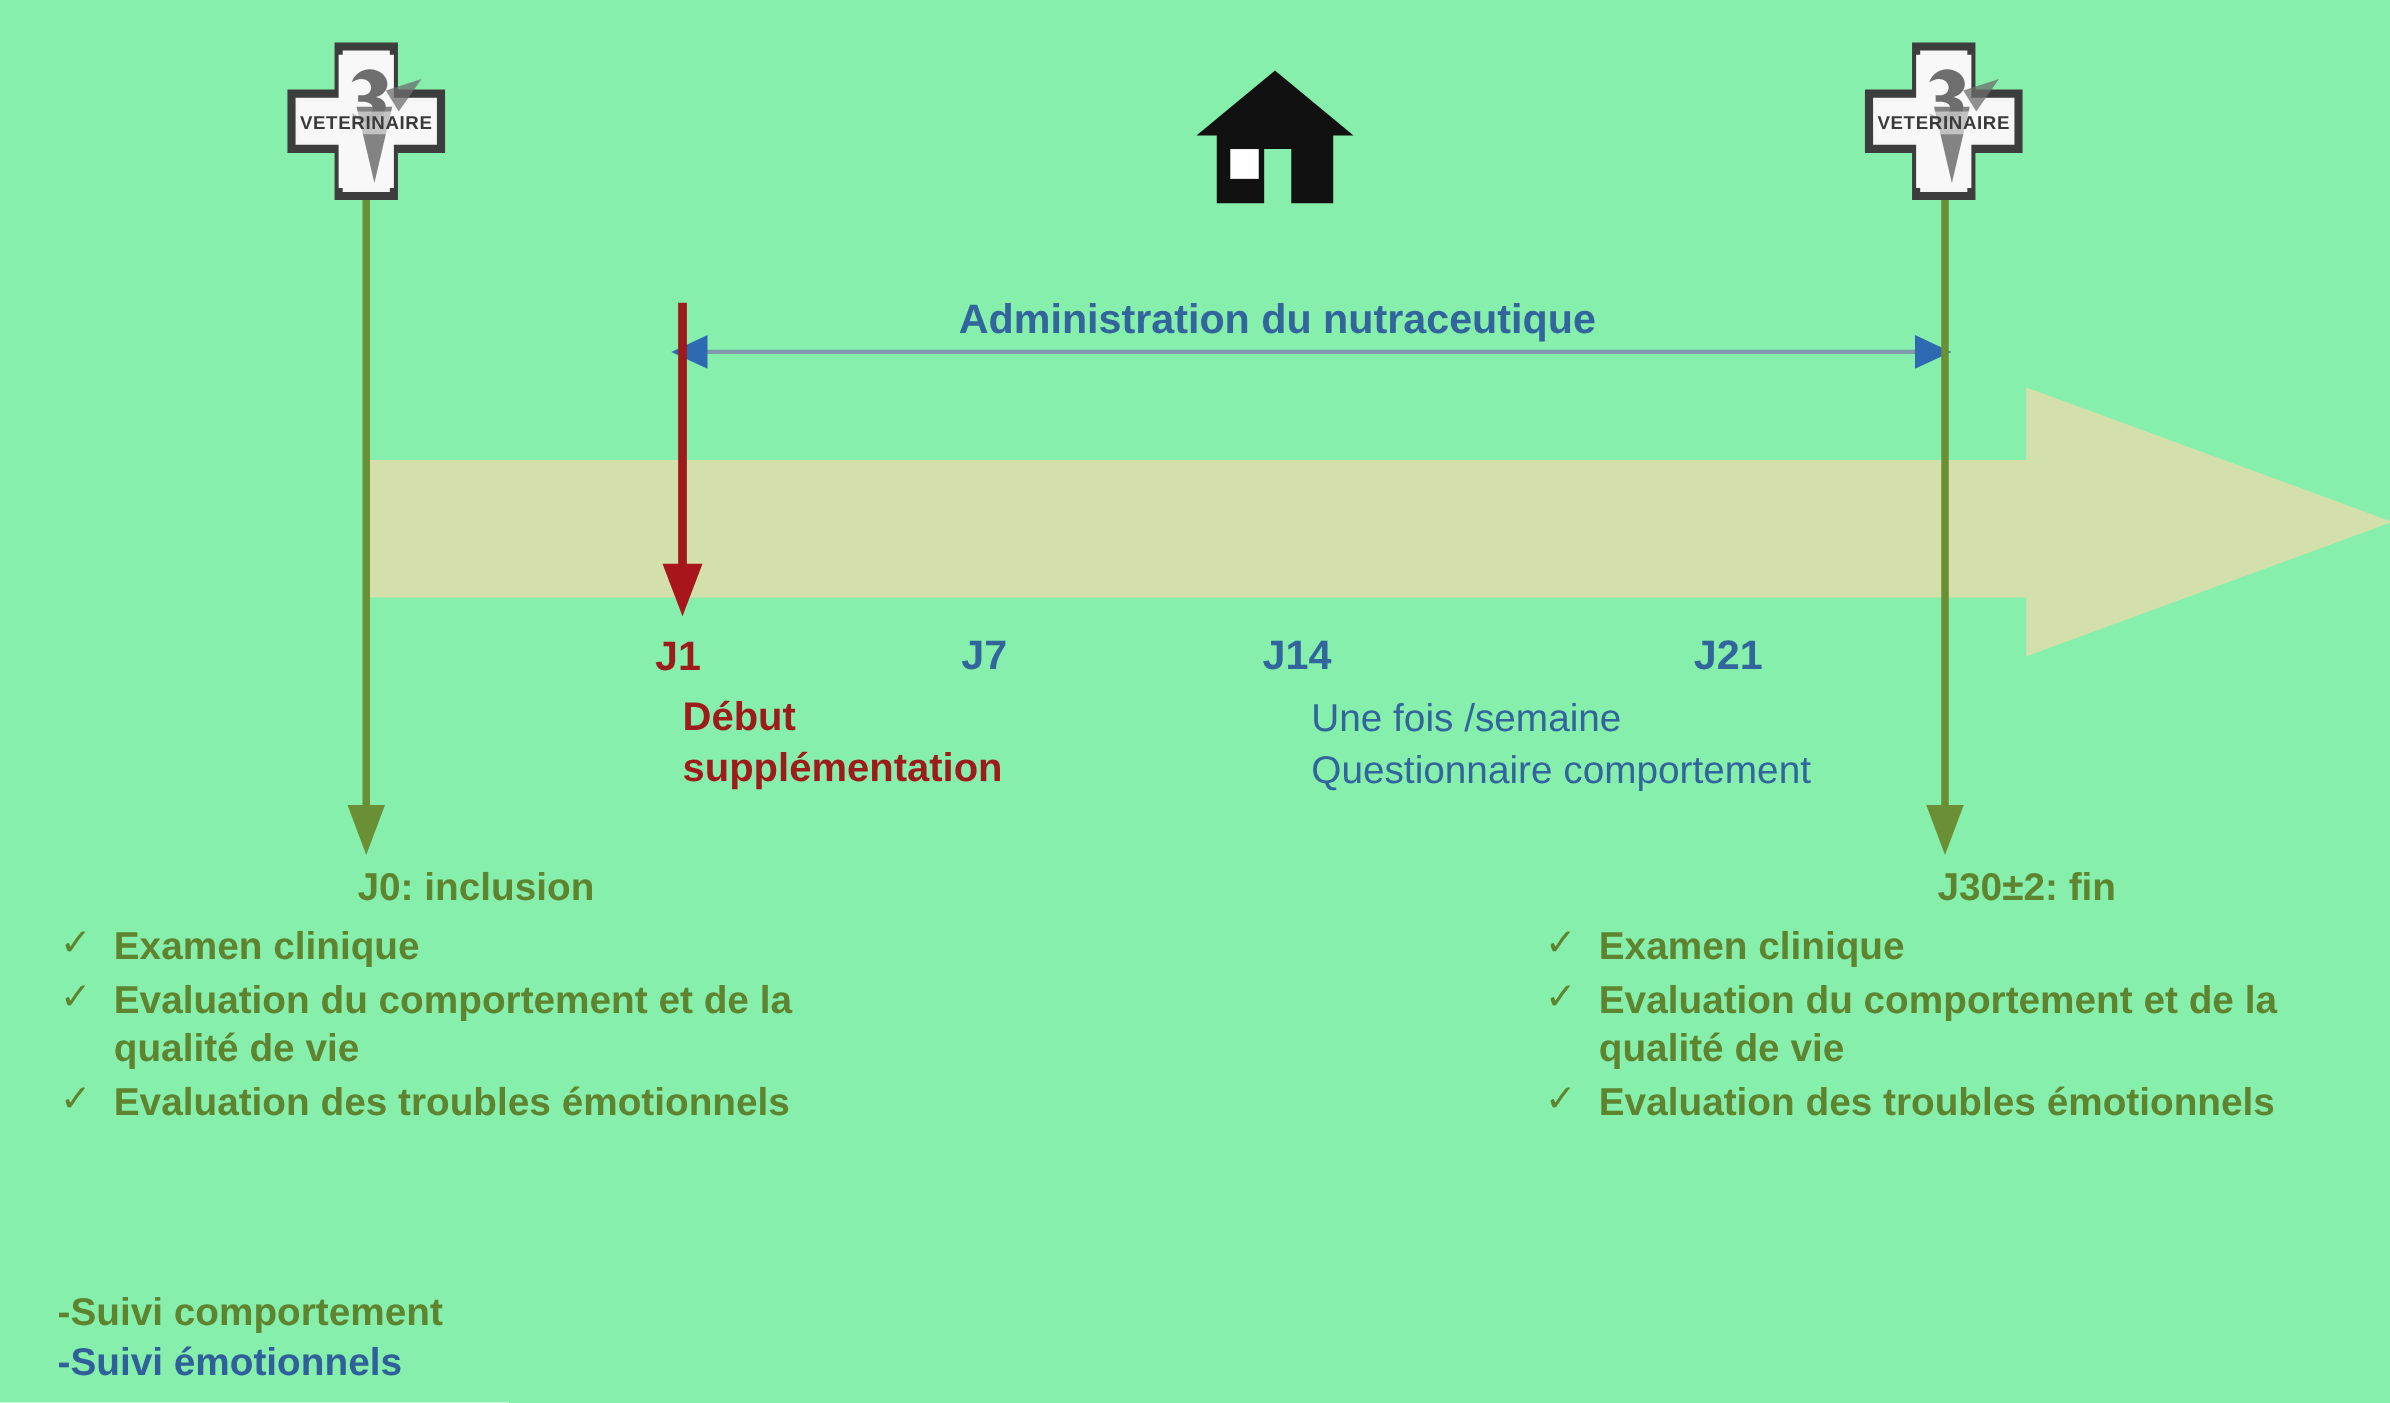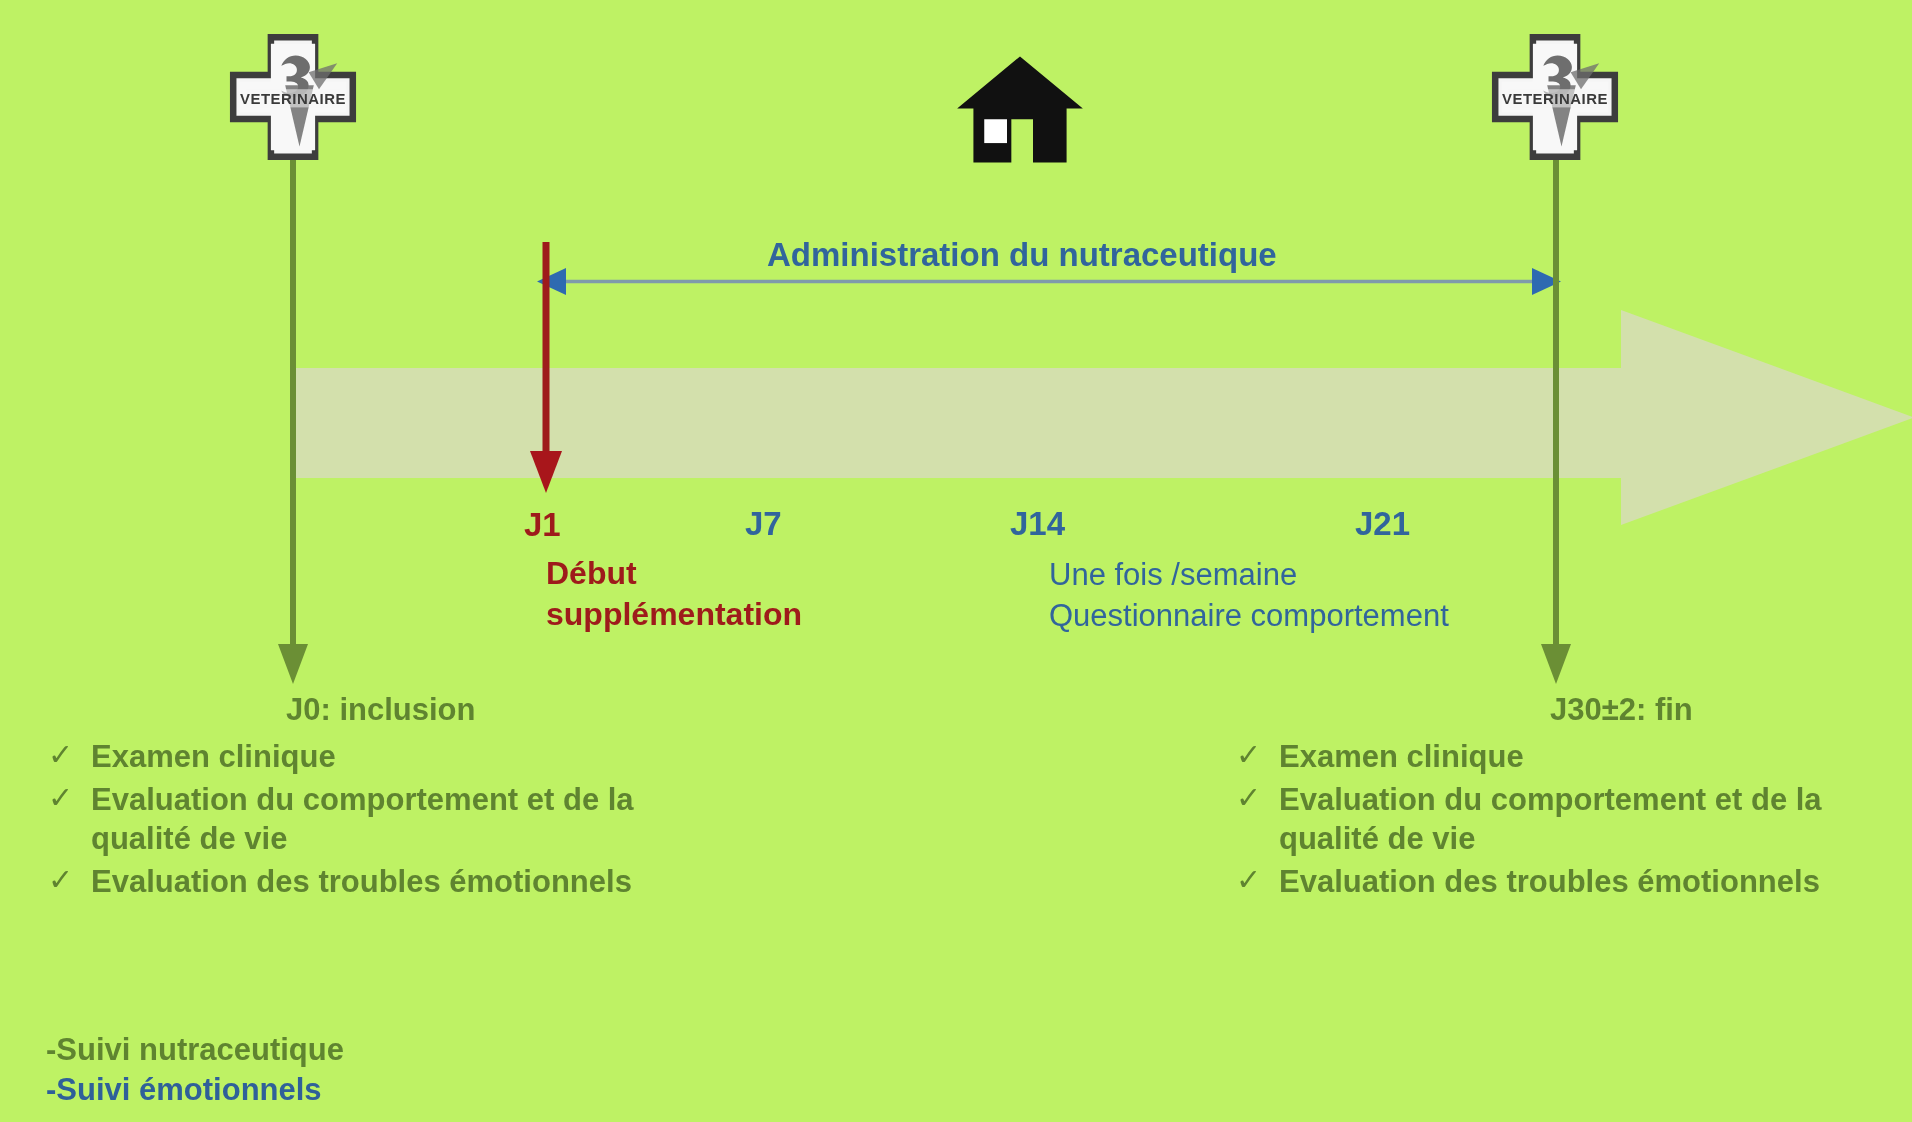--- a/index.html
+++ b/index.html
@@ -7,21 +7,21 @@
     padding: 0;
     background: #ffffff;
   }
   body {
     font-family: "Liberation Sans", sans-serif;
   }
   #canvas {
     position: relative;
     width: 1912px;
     height: 1122px;
-    background: #bef264;
+    background: #86efac;
     overflow: hidden;
   }
   .abs { position: absolute; }
 
   
   .vet-icon { width: 130px; height: 130px; }
   .vet-icon svg { display: block; width: 100%; height: 100%; }
 
   
   .house-icon { width: 130px; height: 115px; }
@@ -188,21 +188,21 @@
 
   <div class="abs vline" style="left:1539px; top:160px;">
     <svg width="34" height="525" viewBox="0 0 34 525" xmlns="http://www.w3.org/2000/svg">
       <line x1="17" y1="0" x2="17" y2="494" stroke="#6b8f35" stroke-width="6"></line>
       <path d="M17 524 L2 484 L32 484 Z" fill="#6b8f35"></path>
     </svg>
   </div>
 
   <div class="abs daylabel darkred" style="left:524px; top:506px;">J1</div>
 
-  <div class="abs daylabel blue" style="left:745px; top:505px;">J7</div>
+  <div class="abs daylabel blue" style="left:769px; top:505px;">J7</div>
 
   <div class="abs daylabel blue" style="left:1010px; top:505px;">J14</div>
 
   <div class="abs daylabel blue" style="left:1355px; top:505px;">J21</div>
 
   <div class="abs" style="left:546px; top:553px; width:0;">
     <div class="sublabel-red" style="transform:translateX(-50%);">Début</div>
     <div class="sublabel-red" style="transform:translateX(-50%);">supplémentation</div>
   </div>
 
@@ -243,17 +243,17 @@
       <span class="tick">✓</span>
       <span>Evaluation du comportement et de la qualité de vie</span>
     </li>
     <li>
       <span class="tick">✓</span>
       <span>Evaluation des troubles émotionnels</span>
     </li>
   </ul>
 
   <div class="abs" style="left:46px; top:1030px;">
-    <div class="legend-line legend-green">-Suivi nutraceutique</div>
+    <div class="legend-line legend-green">-Suivi comportement</div>
     <div class="legend-line legend-blue">-Suivi émotionnels</div>
   </div>
 
 </div>
 
 </body></html>

